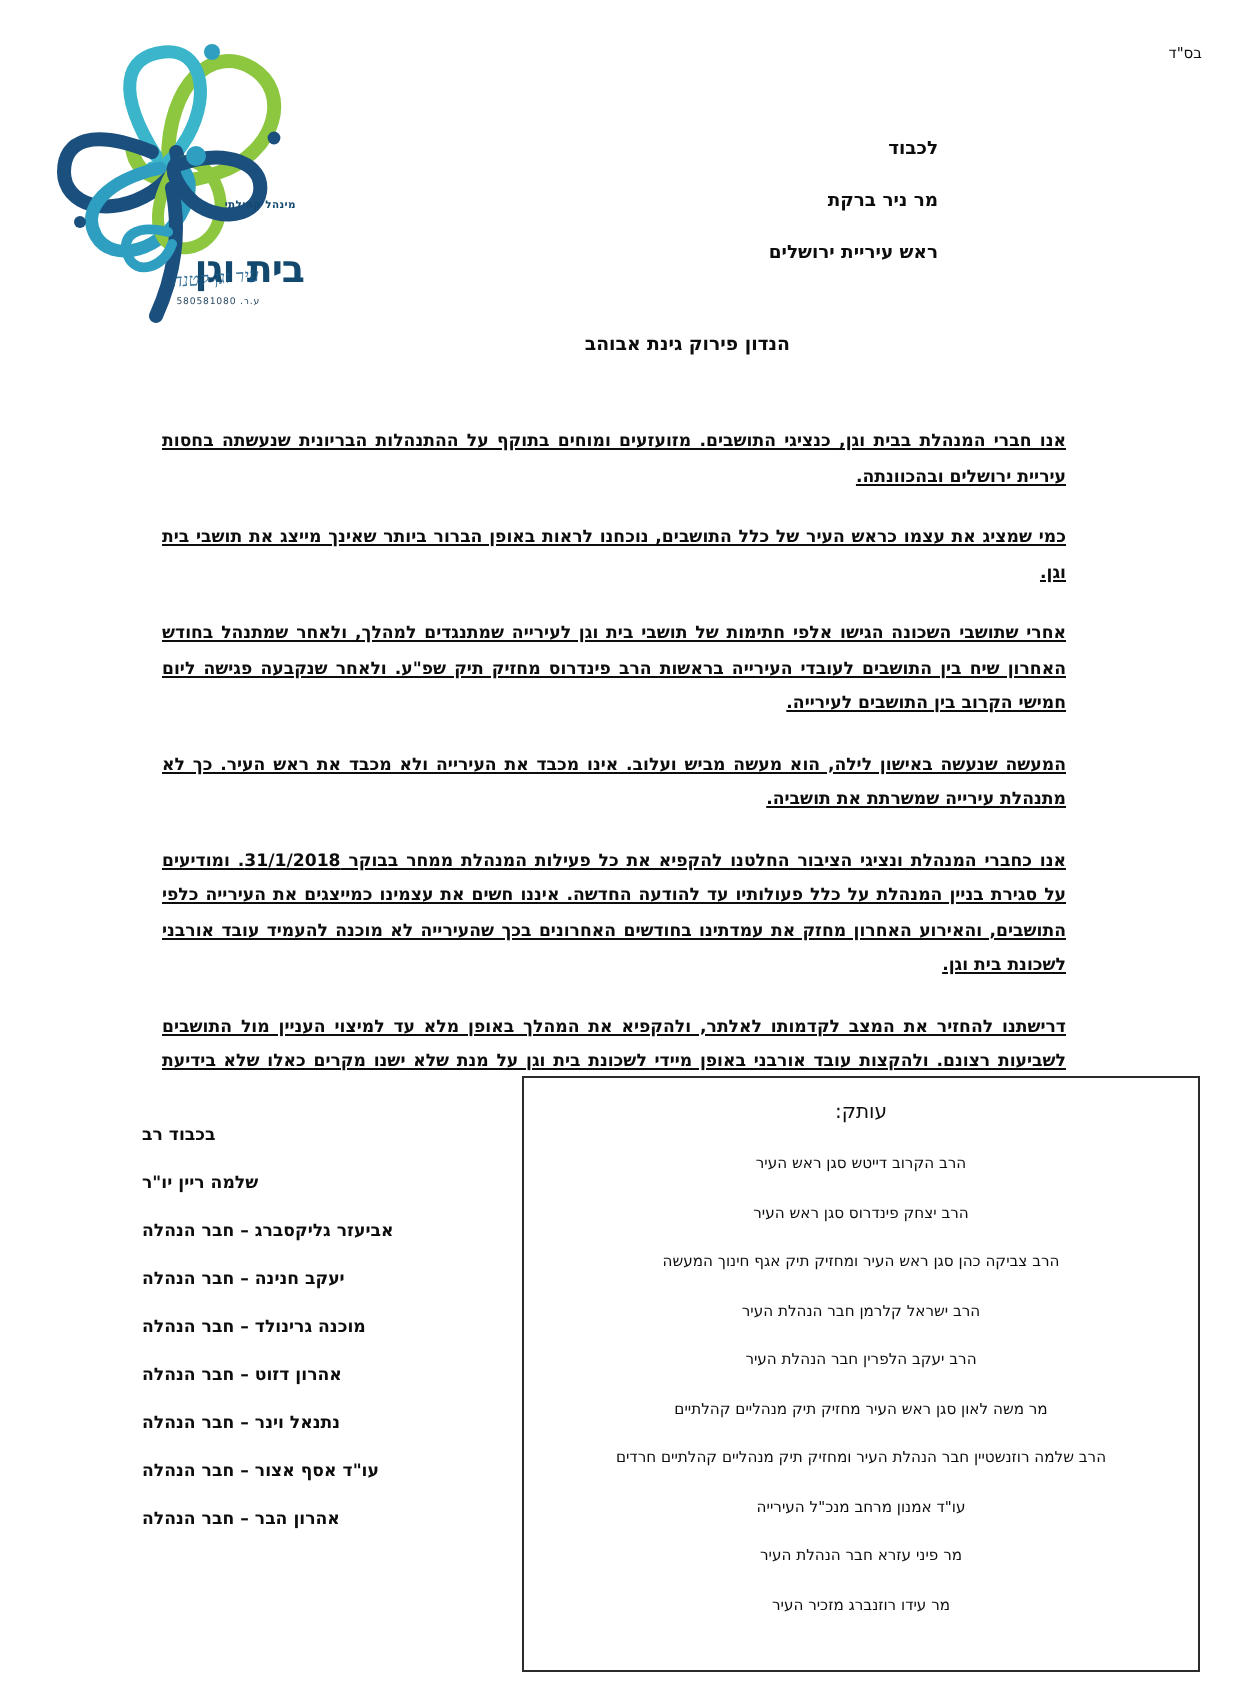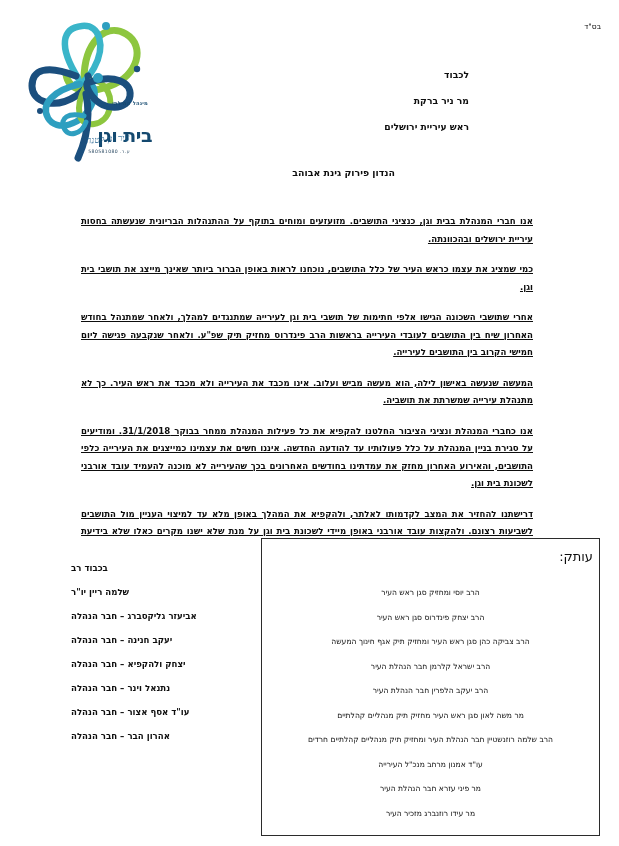--- a/index.html
+++ b/index.html
@@ -171,24 +171,23 @@
     border: 1px solid #2b2b2b;
     box-sizing: border-box;
     direction: rtl;
     background: #fff;
   }
   .cc-inner {
     padding: 7px 6px 0 6px;
     text-align: center;
   }
   .cc-title {
-    font-size: 13px;
+    font-size: 10px;
     line-height: 21px;
-    margin-bottom: 14px;
-    text-align: right;
+    margin-bottom: 3px;
   }
   .cc-item {
     font-size: 7.6px;
     line-height: 24.5px;
     white-space: nowrap;
   }
 </style>
 </head>
 <body>
 
@@ -242,30 +241,31 @@
     <p>המעשה שנעשה באישון לילה, הוא מעשה מביש ועלוב. אינו מכבד את העירייה ולא מכבד את ראש העיר. כך לא מתנהלת עירייה שמשרתת את תושביה.</p>
     <p>אנו כחברי  המנהלת ונציגי הציבור החלטנו להקפיא את כל פעילות המנהלת  ממחר בבוקר 31/1/2018. ומודיעים על סגירת בניין המנהלת על כלל פעולותיו עד להודעה החדשה. איננו חשים את עצמינו כמייצגים את העירייה כלפי התושבים, והאירוע האחרון מחזק את עמדתינו בחודשים האחרונים בכך שהעירייה לא מוכנה להעמיד עובד אורבני לשכונת בית וגן.</p>
     <p>דרישתנו להחזיר את המצב לקדמותו לאלתר, ולהקפיא את המהלך באופן מלא עד למיצוי העניין מול התושבים לשביעות רצונם. ולהקצות עובד אורבני באופן מיידי לשכונת בית וגן על מנת שלא ישנו מקרים כאלו שלא בידיעת חברי ההנהלה ונציגי התושבים</p>
   </div>
 
   <div class="signatures">
     <div class="sig-head">בכבוד  רב</div>
     <div class="sig-line">שלמה ריין יו"ר</div>
     <div class="sig-line">אביעזר גליקסברג – חבר הנהלה</div>
     <div class="sig-line">יעקב חנינה – חבר הנהלה</div>
-    <div class="sig-line">יצחק ולהקפיא – חבר הנהלה</div>
+    <div class="sig-line">מוכנה גרינולד – חבר הנהלה</div>
+    <div class="sig-line">אהרון דזוט – חבר הנהלה</div>
     <div class="sig-line">נתנאל וינר – חבר הנהלה</div>
     <div class="sig-line">עו"ד אסף אצור – חבר הנהלה</div>
     <div class="sig-line">אהרון הבר – חבר הנהלה</div>
   </div>
 
   <div class="cc-box">
     <div class="cc-inner">
       <div class="cc-title">עותק:</div>
-      <div class="cc-item">הרב יוסי ומחזיק סגן ראש העיר</div>
+      <div class="cc-item">הרב הקרוב דייטש סגן ראש העיר</div>
       <div class="cc-item">הרב יצחק פינדרוס סגן ראש העיר</div>
       <div class="cc-item">הרב צביקה כהן סגן ראש העיר ומחזיק תיק אגף חינוך המעשה</div>
       <div class="cc-item">הרב ישראל קלרמן חבר הנהלת העיר</div>
       <div class="cc-item">הרב יעקב הלפרין חבר הנהלת העיר</div>
       <div class="cc-item">מר משה לאון סגן ראש העיר מחזיק תיק מנהליים קהלתיים</div>
       <div class="cc-item">הרב שלמה רוזנשטיין חבר הנהלת העיר ומחזיק תיק מנהליים קהלתיים חרדים</div>
       <div class="cc-item">עו"ד אמנון מרחב מנכ"ל העירייה</div>
       <div class="cc-item">מר פיני עזרא חבר הנהלת העיר</div>
       <div class="cc-item">מר עידו רוזנברג מזכיר העיר</div>
     </div>

